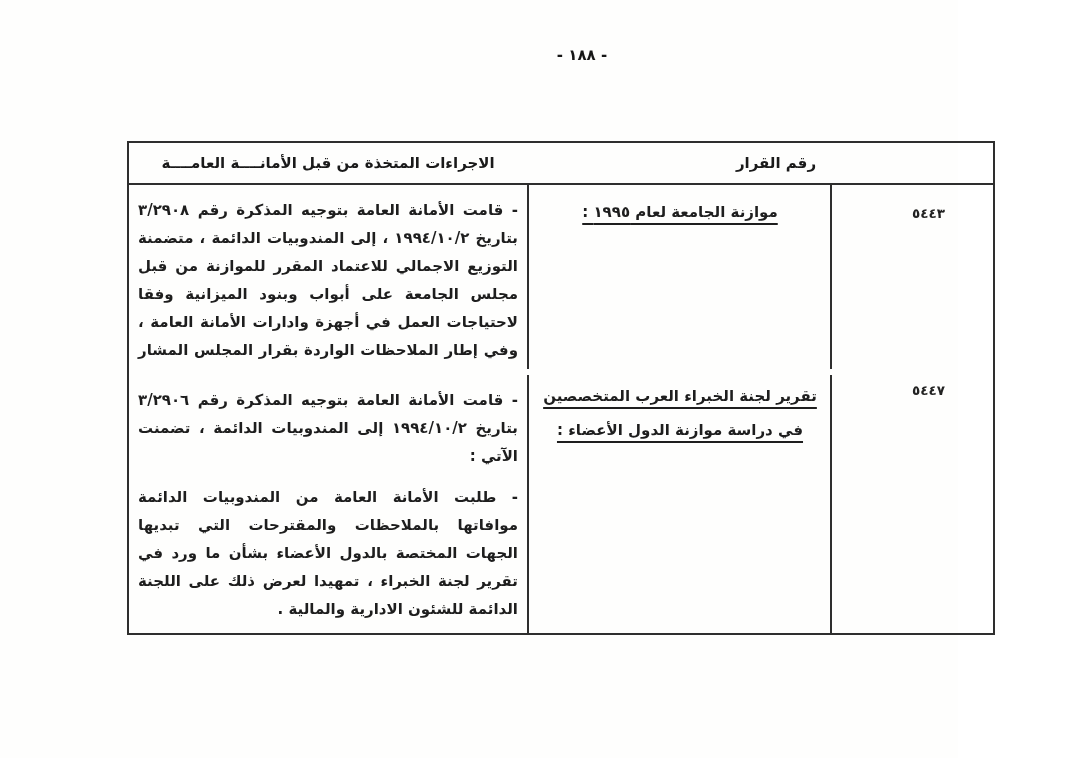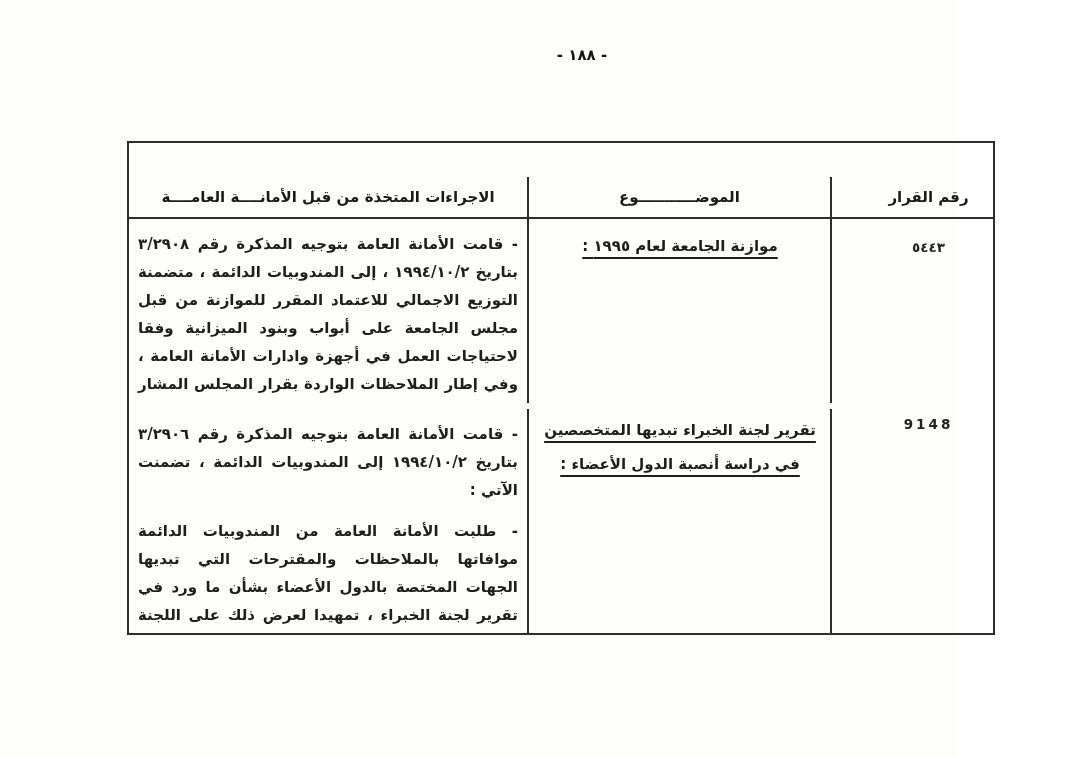--- a/index.html
+++ b/index.html
@@ -23,21 +23,20 @@
     border:2px solid #2e2e2e;
     display:flex;flex-direction:column;
     box-sizing:border-box;
     background:transparent;
   }
   .thead{
     display:flex;flex-direction:row;
     height:42px;min-height:42px;
     border-bottom:2px solid #2e2e2e;
     box-sizing:border-box;
-    margin-top:34px;
   }
   .trow{display:flex;flex-direction:row;box-sizing:border-box;}
   .trow-1{height:184px;min-height:184px;overflow:hidden;}
   .trow-2{flex:1;overflow:hidden;margin-top:6px;}
   .col-proc{width:398px;box-sizing:border-box;}
   .col-subj{width:305px;box-sizing:border-box;border-left:2px solid #2e2e2e;border-right:2px solid #2e2e2e;}
   .col-num{flex:1;box-sizing:border-box;padding-left:32px;}
   .th{
     display:flex;align-items:center;justify-content:center;
     font-size:15px;font-weight:bold;color:#1a1a1a;
@@ -78,21 +77,20 @@
 <body>
 
 <div class="page">
 
   <div class="page-number" dir="rtl">- ١٨٨ -</div>
 
   <div class="doc-table">
 
     <div class="thead">
       <div class="th col-proc" dir="rtl">الاجراءات المتخذة من قبل الأمانــــة العامــــة</div>
-      <div class="th col-subj" dir="rtl">الموضـــــــــــوع</div>
       <div class="th col-num" dir="rtl">رقم القرار</div>
     </div>
 
     <div class="trow trow-1">
       <div class="td-proc col-proc">
         <p>- قامت الأمانة العامة بتوجيه المذكرة رقم ٣/٢٩٠٨ بتاريخ ١٩٩٤/١٠/٢ ، إلى المندوبيات الدائمة ، متضمنة التوزيع الاجمالي للاعتماد المقرر للموازنة من قبل مجلس الجامعة على أبواب وبنود الميزانية وفقا لاحتياجات العمل في أجهزة وادارات الأمانة العامة ، وفي إطار الملاحظات الواردة بقرار المجلس المشار إليه .</p>
       </div>
       <div class="td-subj col-subj">
         <span class="subject-text">موازنة الجامعة لعام ١٩٩٥ :</span>
       </div>
@@ -100,21 +98,21 @@
         <span>٥٤٤٣</span>
       </div>
     </div>
 
     <div class="trow trow-2">
       <div class="td-proc col-proc">
         <p>- قامت الأمانة العامة بتوجيه المذكرة رقم ٣/٢٩٠٦ بتاريخ ١٩٩٤/١٠/٢ إلى المندوبيات الدائمة ، تضمنت الآتي :</p>
         <p class="gap-before">- طلبت الأمانة العامة من المندوبيات الدائمة موافاتها بالملاحظات والمقترحات التي تبديها الجهات المختصة بالدول الأعضاء بشأن ما ورد في تقرير لجنة الخبراء ، تمهيدا لعرض ذلك على اللجنة الدائمة للشئون الادارية والمالية .</p>
       </div>
       <div class="td-subj col-subj">
-        <span class="subject-text">تقرير لجنة الخبراء تبديها المتخصصين في دراسة أنصبة الدول الأعضاء :</span>
+        <span class="subject-text">تقرير لجنة الخبراء العرب المتخصصين في دراسة موازنة الدول الأعضاء :</span>
       </div>
       <div class="td-num col-num">
-        <span>9148</span>
+        <span>٥٤٤٧</span>
       </div>
     </div>
 
   </div>
 </div>
 
 </body></html>

